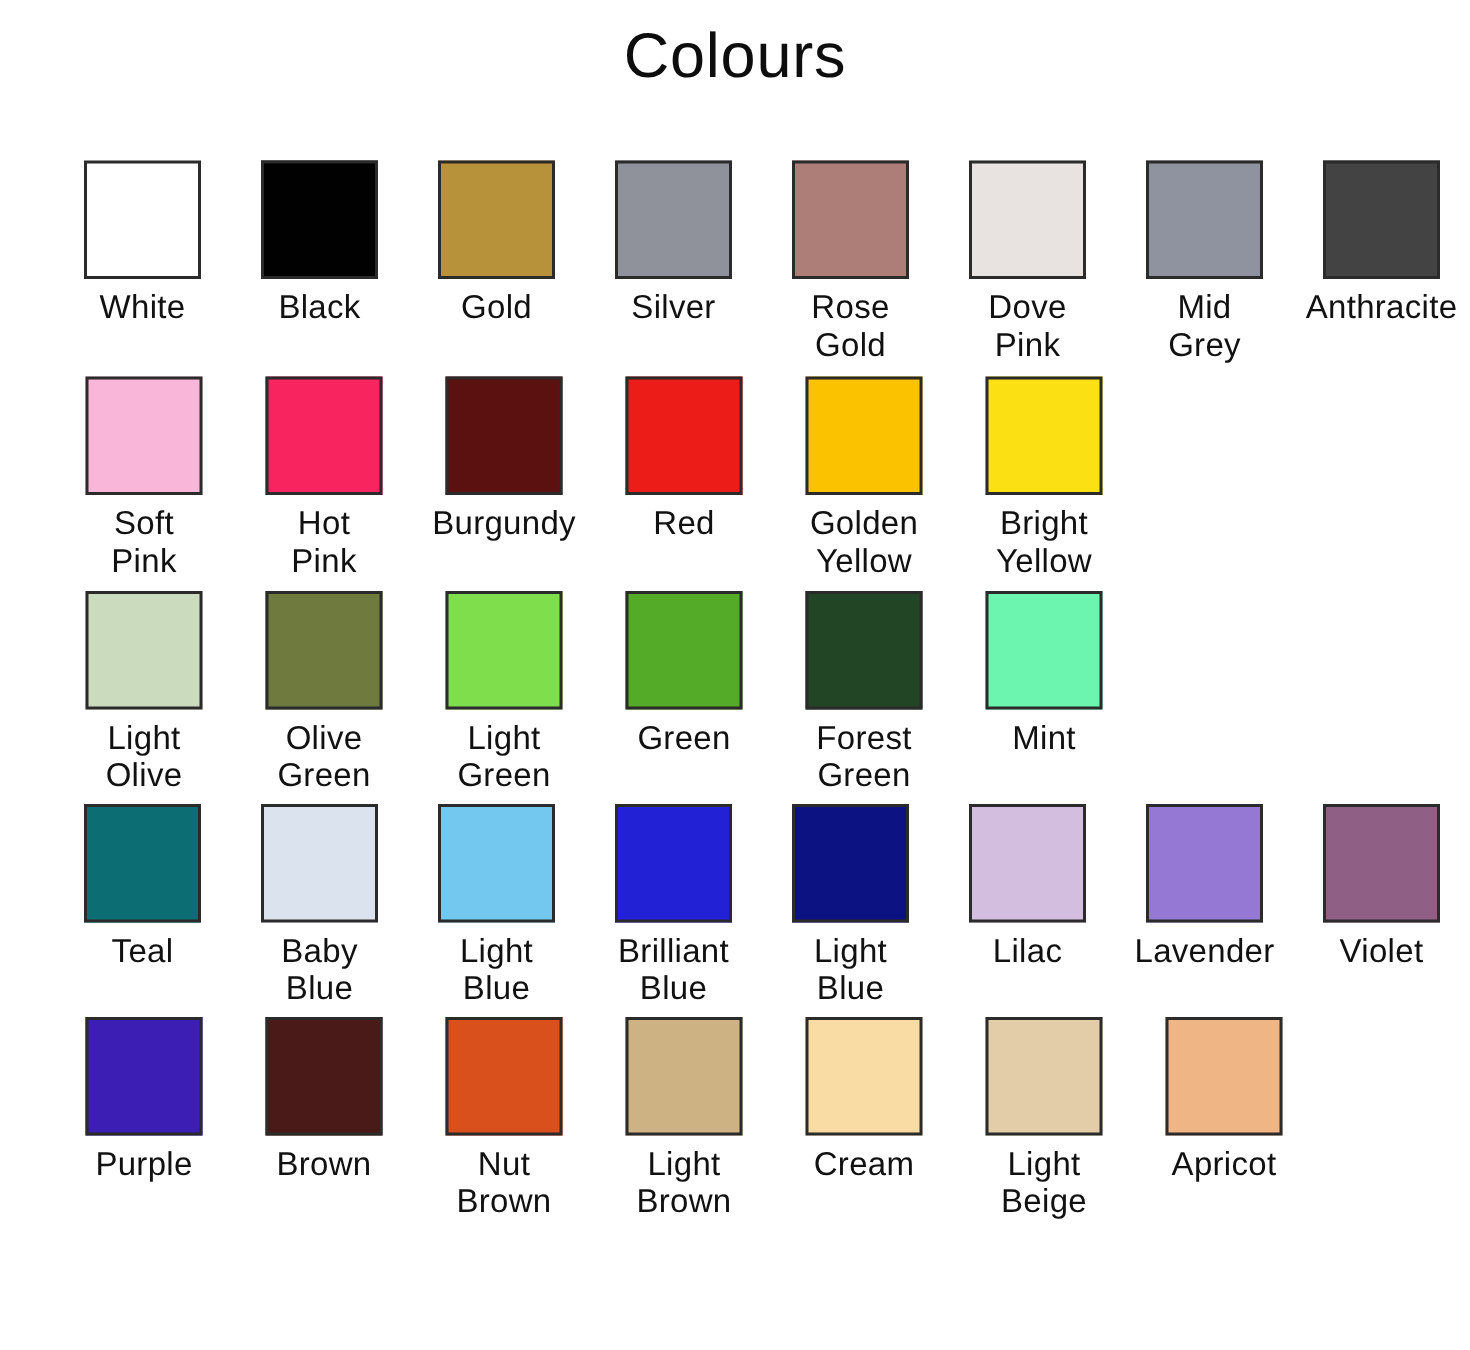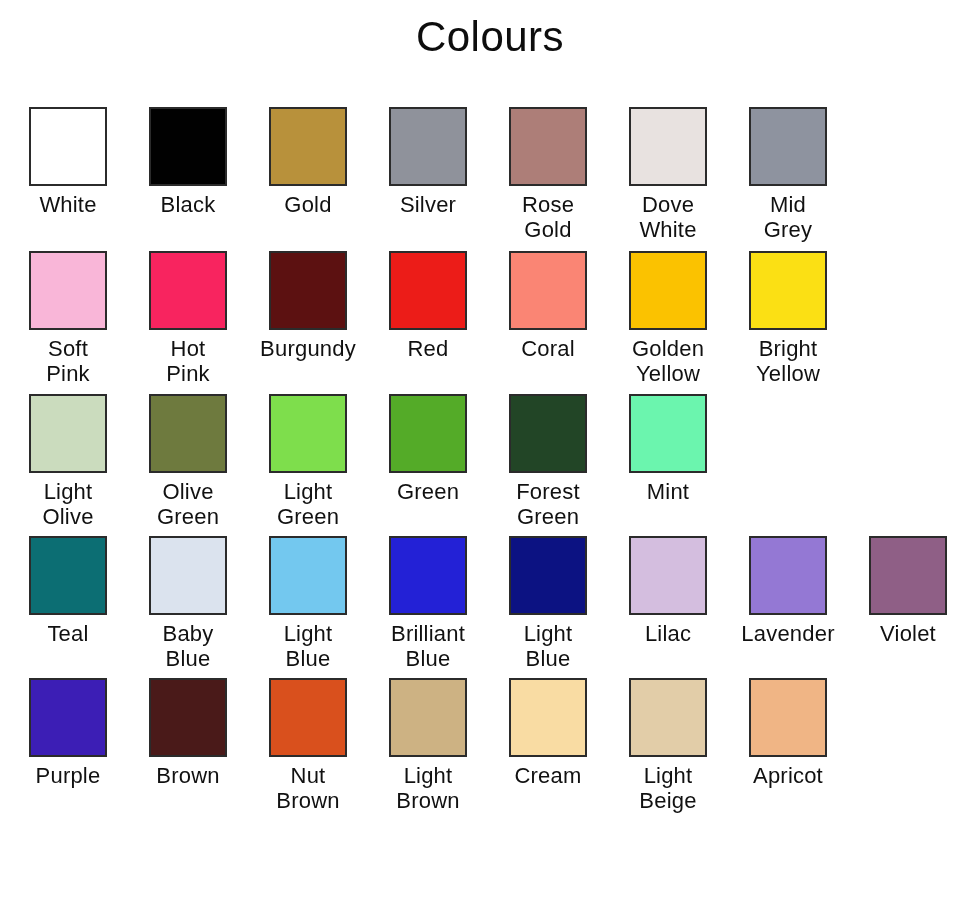--- a/index.html
+++ b/index.html
@@ -29,21 +29,21 @@
     color: #0d0d0d;
     margin: 0;
     padding-top: 14px;
     height: 58px;
     line-height: 46px;
     box-sizing: border-box;
   }
   #swatch-grid {
     position: relative;
     width: 980px;
-    padding-left: 8px;
+    padding-left: 36px;
     box-sizing: border-box;
   }
   .swatch-row {
     display: flex;
     flex-direction: row;
     align-items: flex-start;
     margin-bottom: 2px;
   }
   .swatch-cell {
     width: 120px;
@@ -101,27 +101,31 @@
           <span class="swatch-label">Silver</span>
         </div>
         <div class="swatch-cell">
           <span class="swatch-chip" style="border-color: rgb(43, 43, 43); background: rgb(173, 126, 120);"></span>
           <span class="swatch-label">Rose
 Gold</span>
         </div>
         <div class="swatch-cell">
           <span class="swatch-chip" style="border-color: rgb(43, 43, 43); background: rgb(232, 226, 224);"></span>
           <span class="swatch-label">Dove
-White</span>
+Pink</span>
         </div>
         <div class="swatch-cell">
           <span class="swatch-chip" style="border-color: rgb(43, 43, 43); background: rgb(142, 147, 159);"></span>
           <span class="swatch-label">Mid
 Grey</span>
         </div>
+        <div class="swatch-cell">
+          <span class="swatch-chip" style="border-color: rgb(43, 43, 43); background: rgb(67, 67, 67);"></span>
+          <span class="swatch-label">Anthracite</span>
+        </div>
       </div>
       <div class="swatch-row row-2">
         <div class="swatch-cell">
           <span class="swatch-chip" style="border-color: rgb(43, 43, 43); background: rgb(249, 182, 216);"></span>
           <span class="swatch-label">Soft
 Pink</span>
         </div>
         <div class="swatch-cell">
           <span class="swatch-chip" style="border-color: rgb(43, 43, 43); background: rgb(248, 36, 95);"></span>
           <span class="swatch-label">Hot
@@ -129,24 +133,20 @@
         </div>
         <div class="swatch-cell">
           <span class="swatch-chip" style="border-color: rgb(43, 43, 43); background: rgb(92, 17, 17);"></span>
           <span class="swatch-label">Burgundy</span>
         </div>
         <div class="swatch-cell">
           <span class="swatch-chip" style="border-color: rgb(43, 43, 43); background: rgb(236, 28, 24);"></span>
           <span class="swatch-label">Red</span>
         </div>
         <div class="swatch-cell">
-          <span class="swatch-chip" style="border-color: rgb(43, 43, 43); background: rgb(250, 133, 116);"></span>
-          <span class="swatch-label">Coral</span>
-        </div>
-        <div class="swatch-cell">
           <span class="swatch-chip" style="border-color: rgb(43, 43, 43); background: rgb(251, 194, 0);"></span>
           <span class="swatch-label">Golden
 Yellow</span>
         </div>
         <div class="swatch-cell">
           <span class="swatch-chip" style="border-color: rgb(43, 43, 43); background: rgb(251, 224, 20);"></span>
           <span class="swatch-label">Bright
 Yellow</span>
         </div>
       </div>

